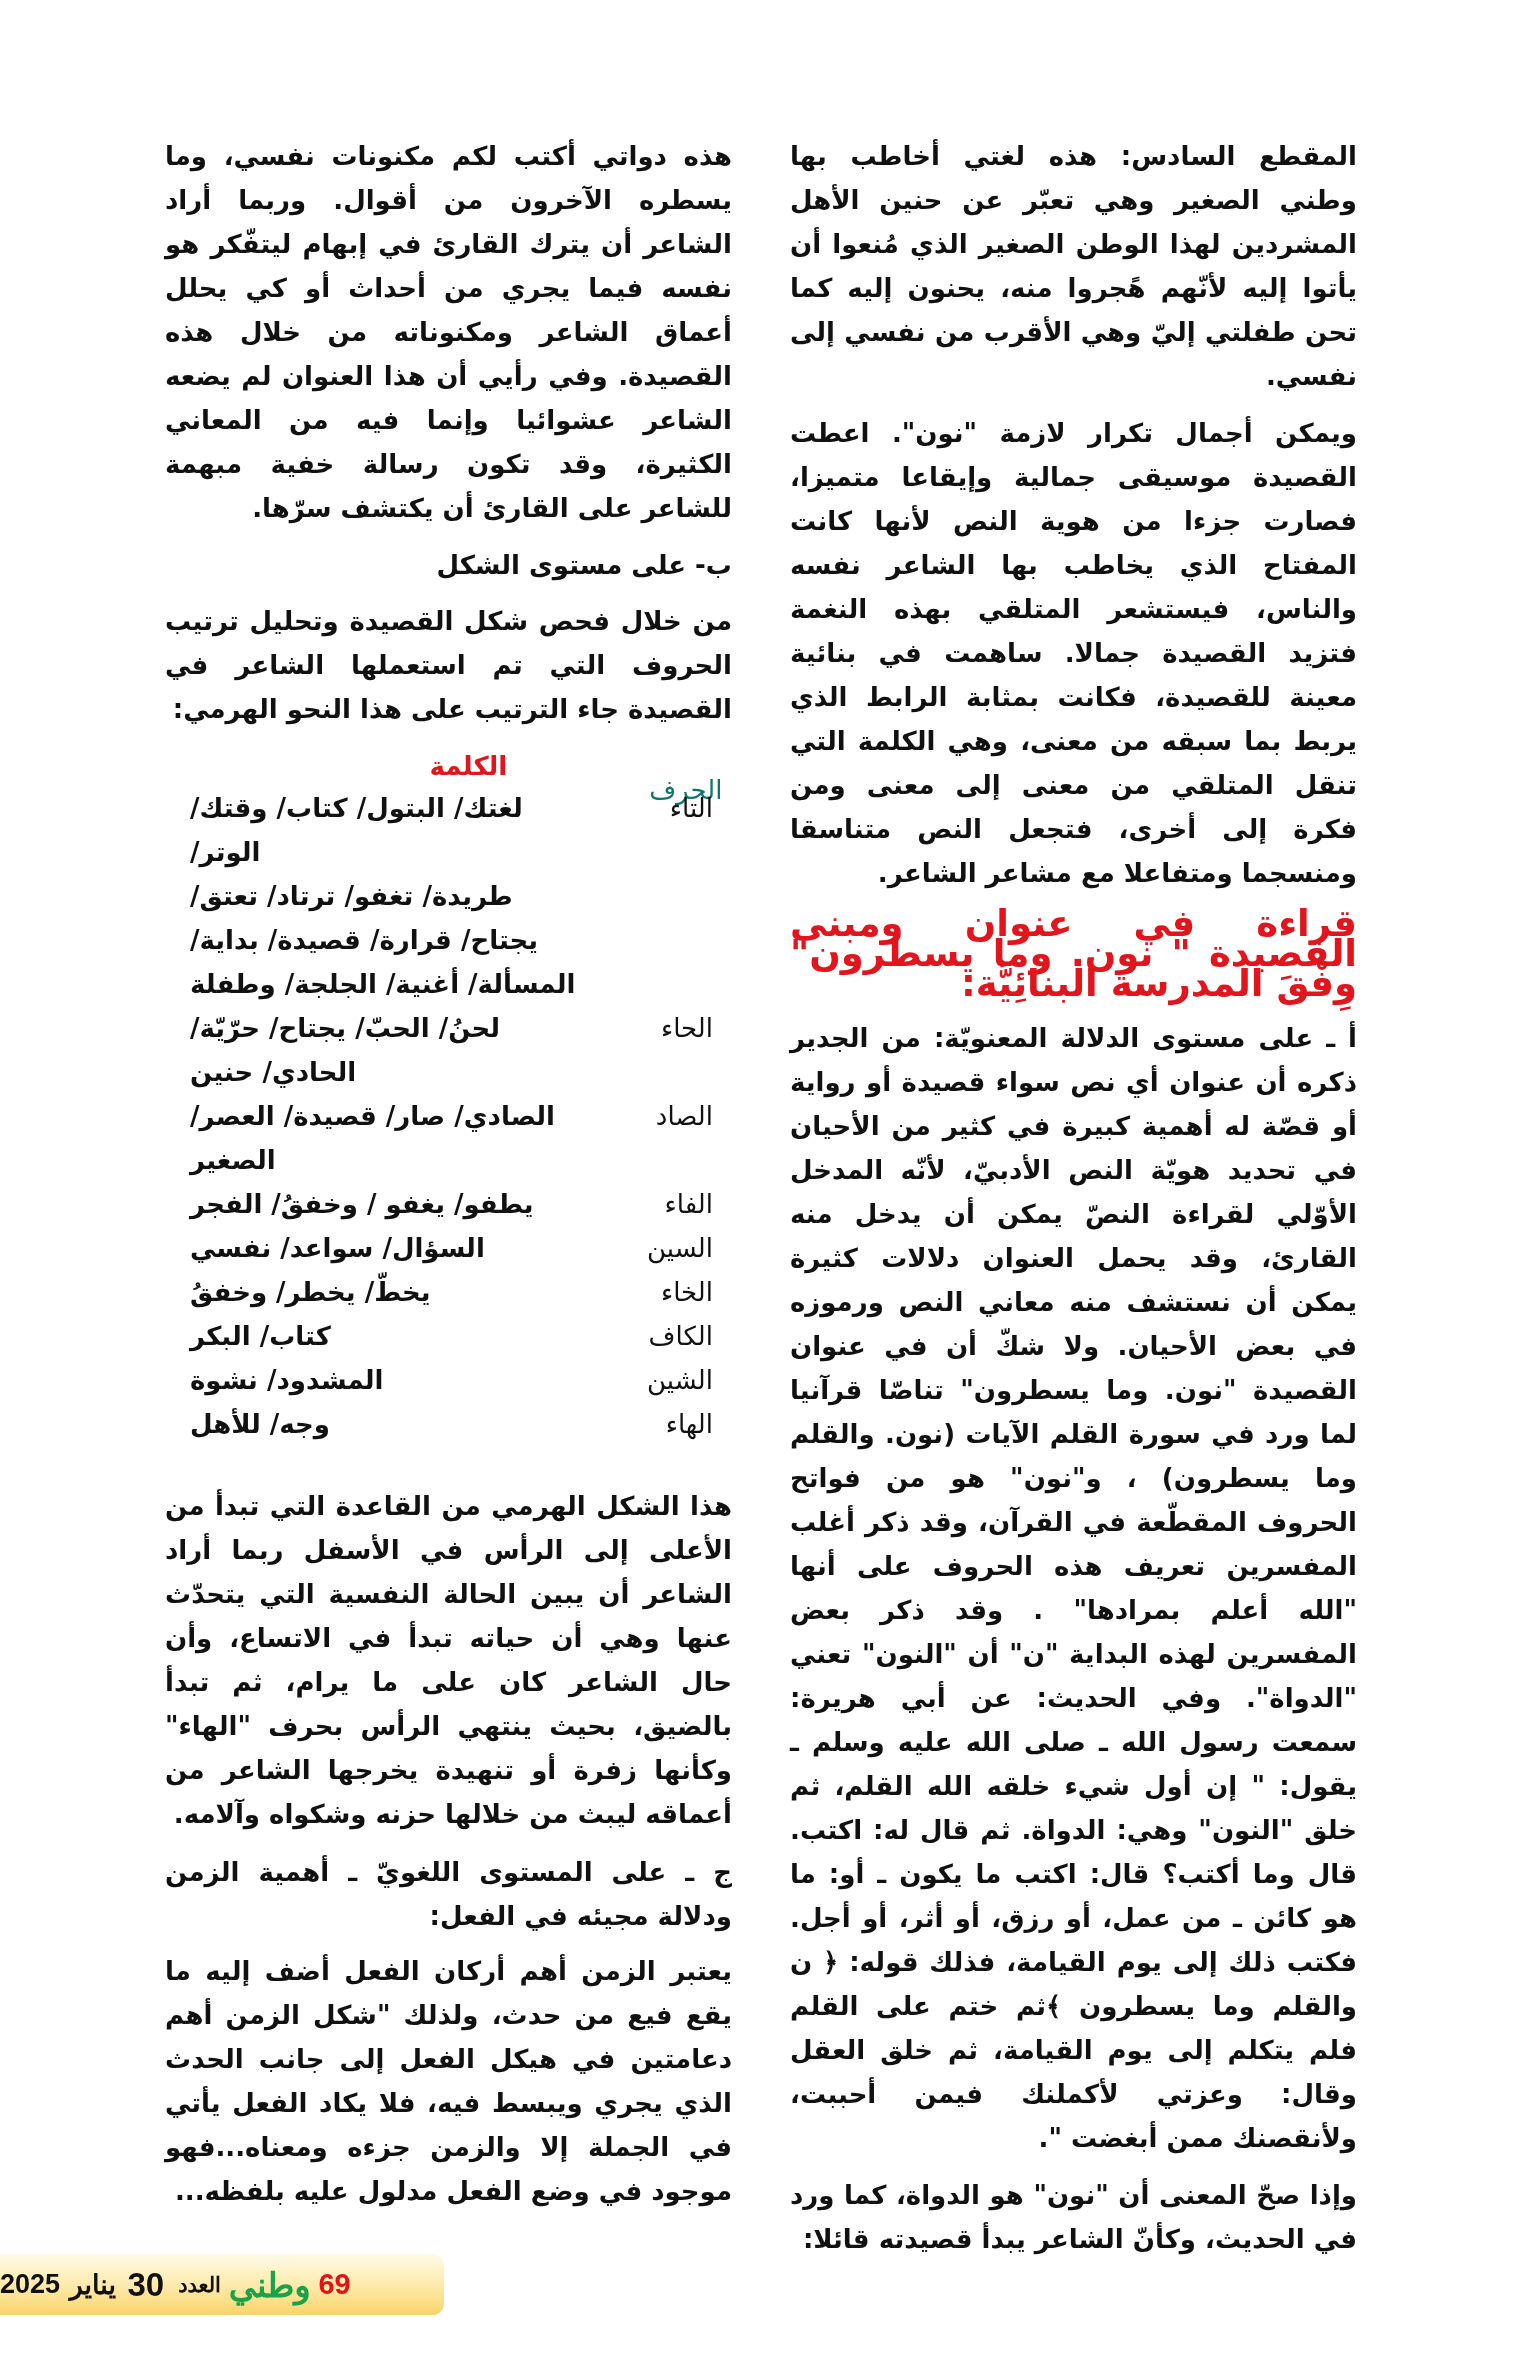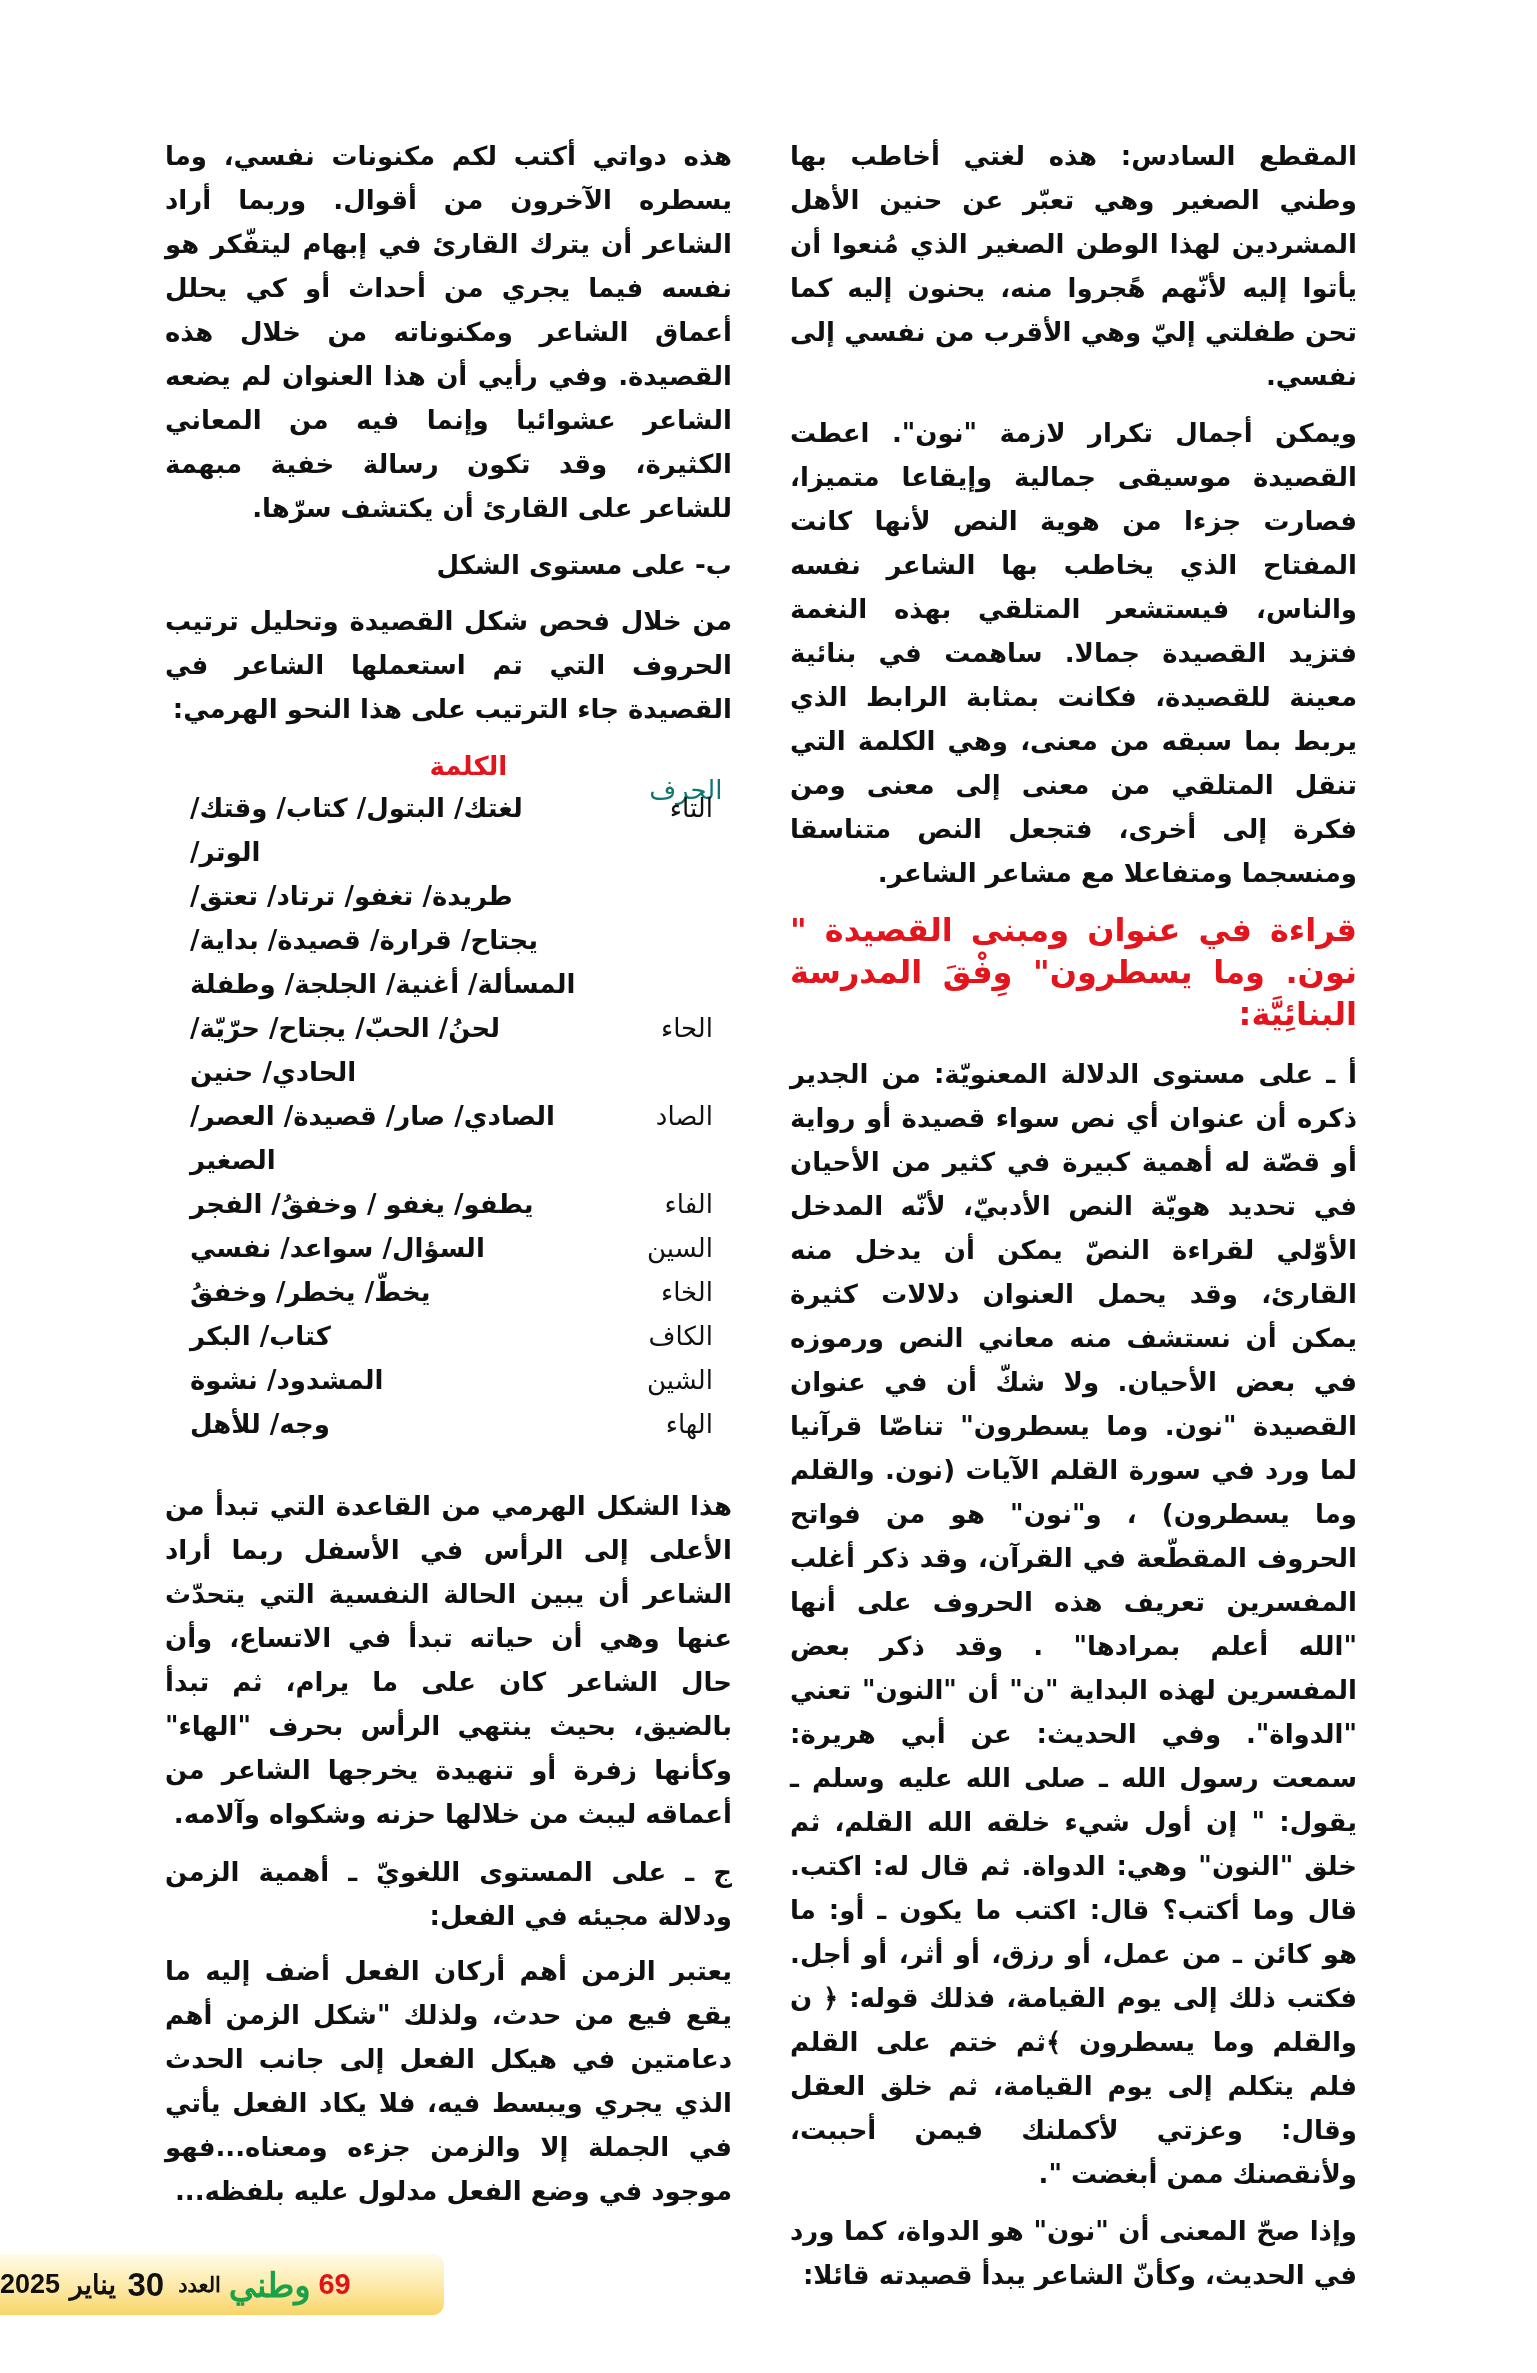--- a/index.html
+++ b/index.html
@@ -11,21 +11,21 @@
   .col {
     position: absolute; top: 134px; width: 567px;
     direction: rtl; text-align: justify;
     font-size: 26px; line-height: 44px; font-weight: bold;
   }
   .col-right { left: 790px; }
   .col-left { left: 165px; }
   .col p { margin: 0 0 13.4px 0; }
   .col p.last { text-align-last: right; }
   .heading-red {
-    color: #e3141b; font-size: 32px; line-height: 42px; font-weight: bold;
+    color: #e3141b; font-size: 37px; line-height: 30px; font-weight: bold;
     margin: 3.8px 0 17.3px 0;
   }
   .sub { margin: 0 0 11.5px 0; }
   .table {
     margin: 9.6px 0 0 0; direction: rtl;
   }
   .table-head { display: flex; height: 42px; }
   .table-head .h-letter { width: 110px; color: #0f766e; text-align: right; padding-right: 9.6px; font-weight: normal; margin-top: 24px; }
   .table-head .h-word { width: 288px; color: #e3141b; text-align: center; font-weight: bold; }
   .trow { display: flex; }

